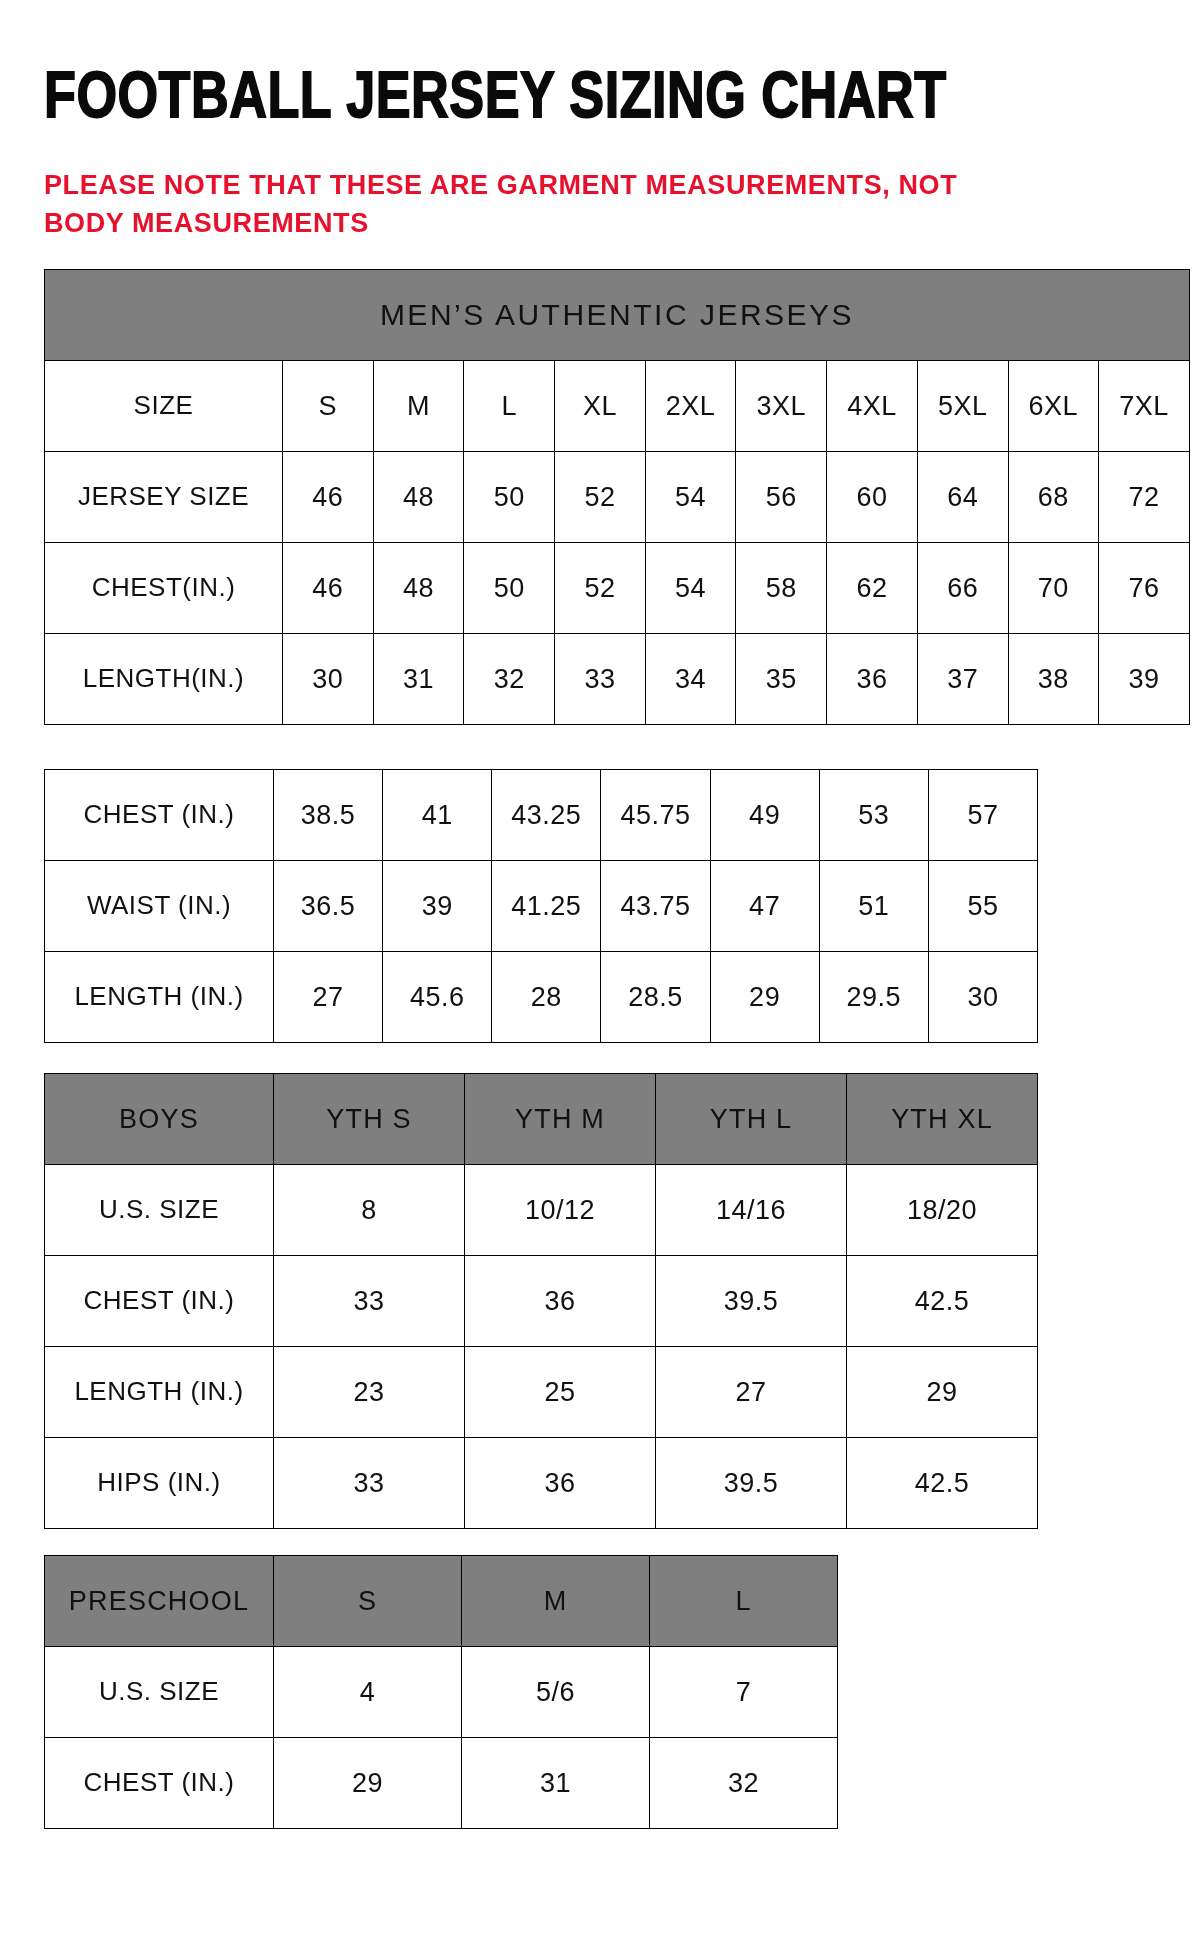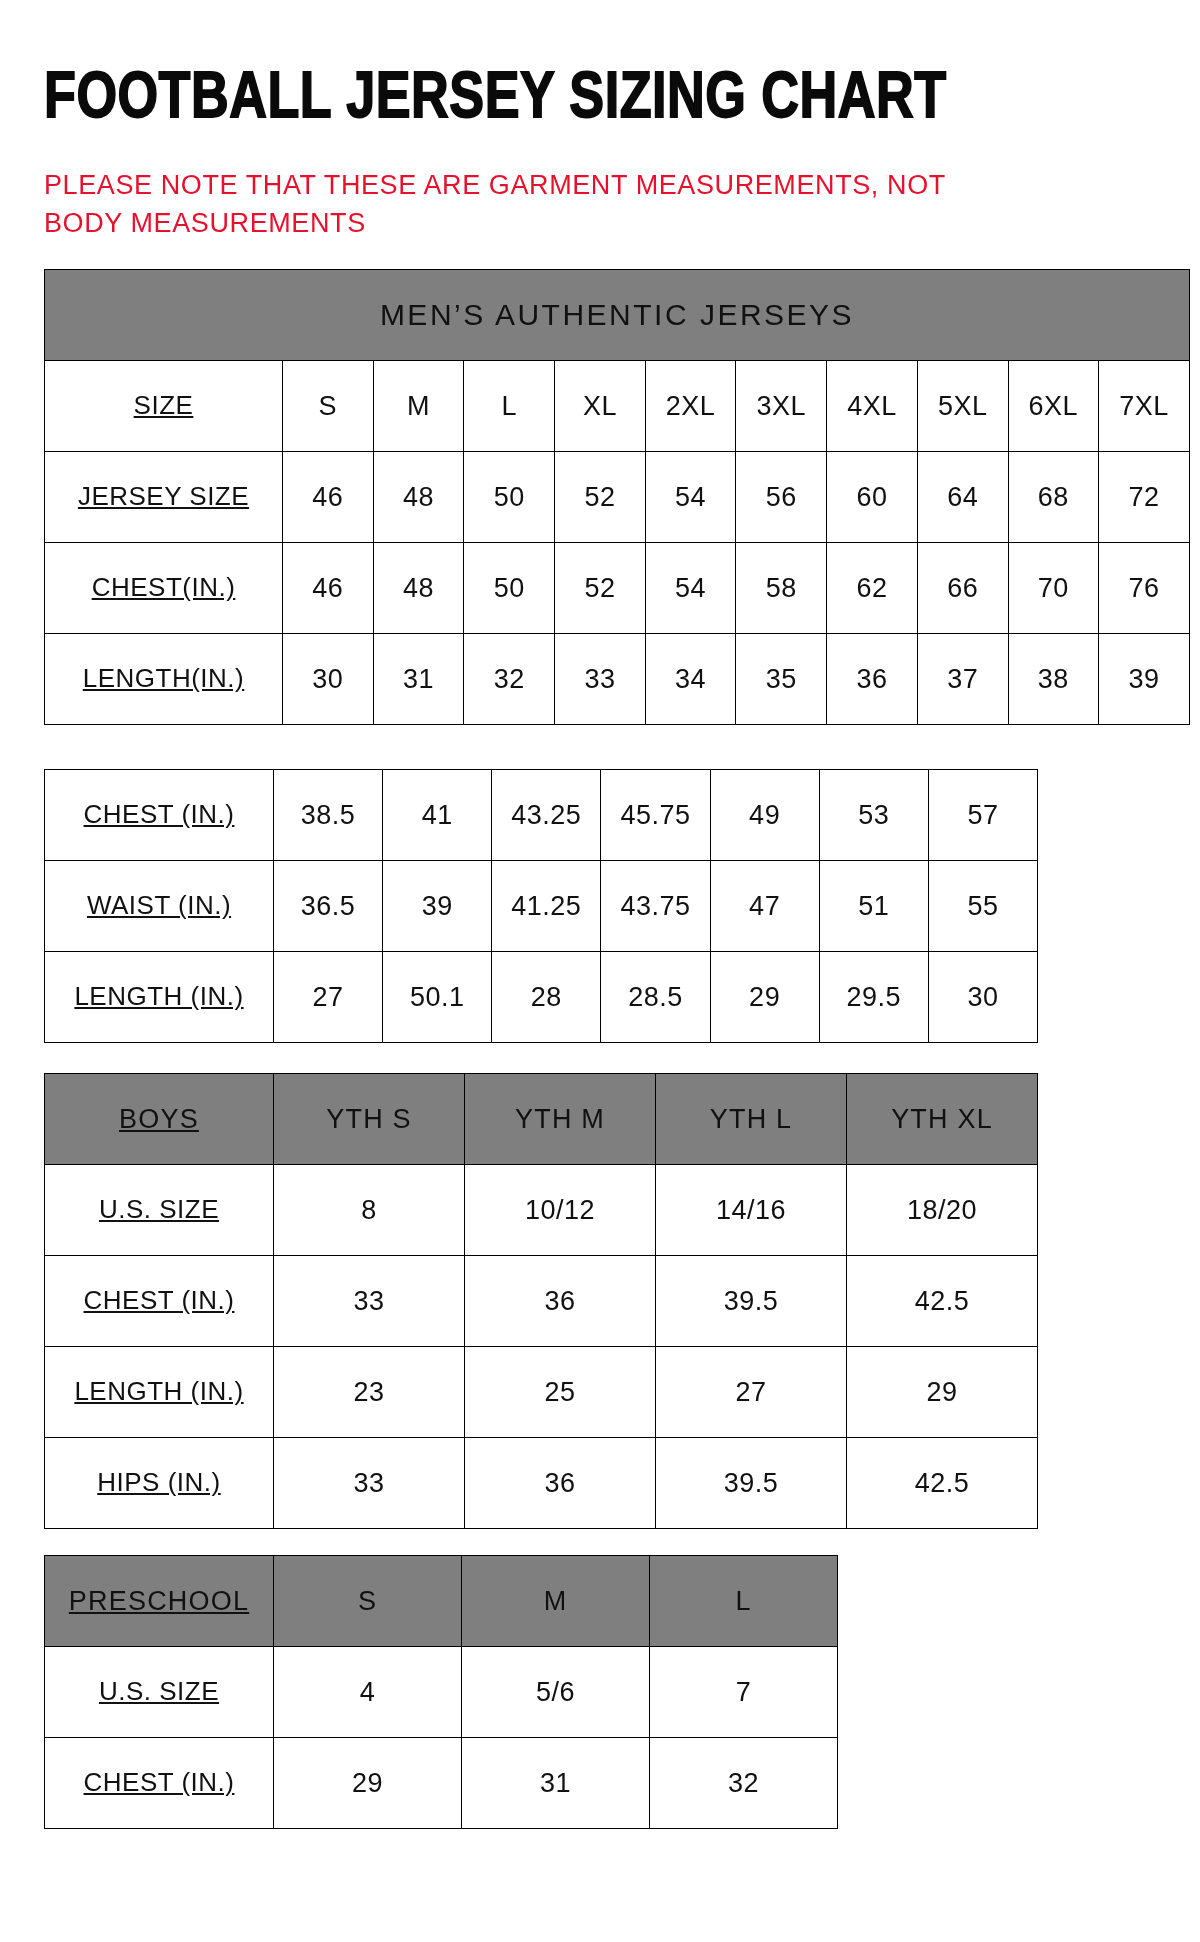--- a/index.html
+++ b/index.html
@@ -24,41 +24,41 @@
     height: 66px;
     -webkit-text-stroke: 1.5px #0a0a0a;
   }
   .note {
     margin-top: 12px;
     color: var(--accent-red, #e8112d);
     font-size: 27px;
     line-height: 1.42;
     letter-spacing: 0.6px;
     max-width: 980px;
+    font-weight: bold;
   }
   table.chart {
     border-collapse: collapse;
     table-layout: fixed;
     padding-left: 44px;
   }
   table.chart td {
     border: 1px solid var(--grid-line, #000000);
     text-align: center;
     vertical-align: middle;
     height: 82px;
     padding: 4px 6px;
     color: var(--text, #111111);
   }
   td.data { font-size: 27px; letter-spacing: 0.5px; }
   td.label {
     font-size: 26px;
     letter-spacing: 0.5px;
     white-space: pre-line;
     line-height: 1.3;
-    text-decoration: underline;
   }
   td.head {
     background: var(--header-gray, #7f7f7f);
     color: #ffffff;
     font-size: 27px;
     letter-spacing: 1.2px;
   }
   td.banner {
     background: var(--header-gray, #7f7f7f);
     color: #ffffff;
@@ -165,21 +165,21 @@
         <td class="data">39</td>
         <td class="data">41.25</td>
         <td class="data">43.75</td>
         <td class="data">47</td>
         <td class="data">51</td>
         <td class="data">55</td>
       </tr>
       <tr>
         <td class="label">LENGTH (IN.)</td>
         <td class="data">27</td>
-        <td class="data">50.1</td>
+        <td class="data">45.6</td>
         <td class="data">28</td>
         <td class="data">28.5</td>
         <td class="data">29</td>
         <td class="data">29.5</td>
         <td class="data">30</td>
       </tr>
     </tbody>
   </table>
 
 <table class="chart" id="boys-table">

